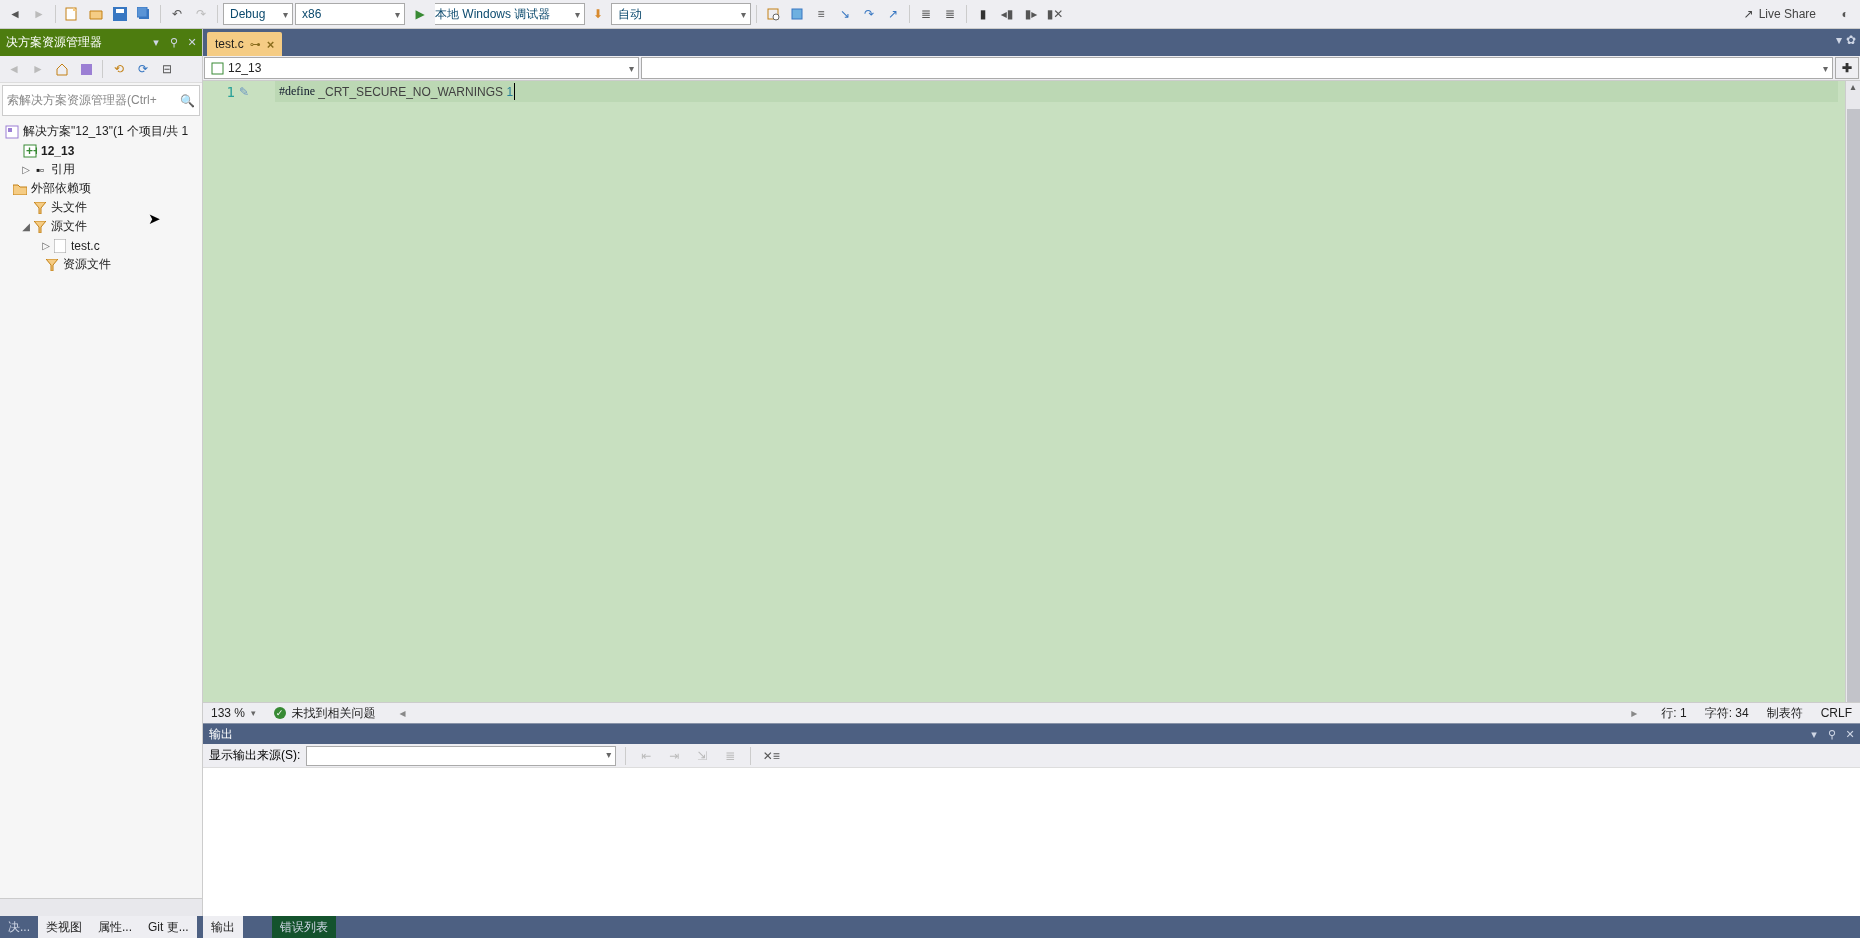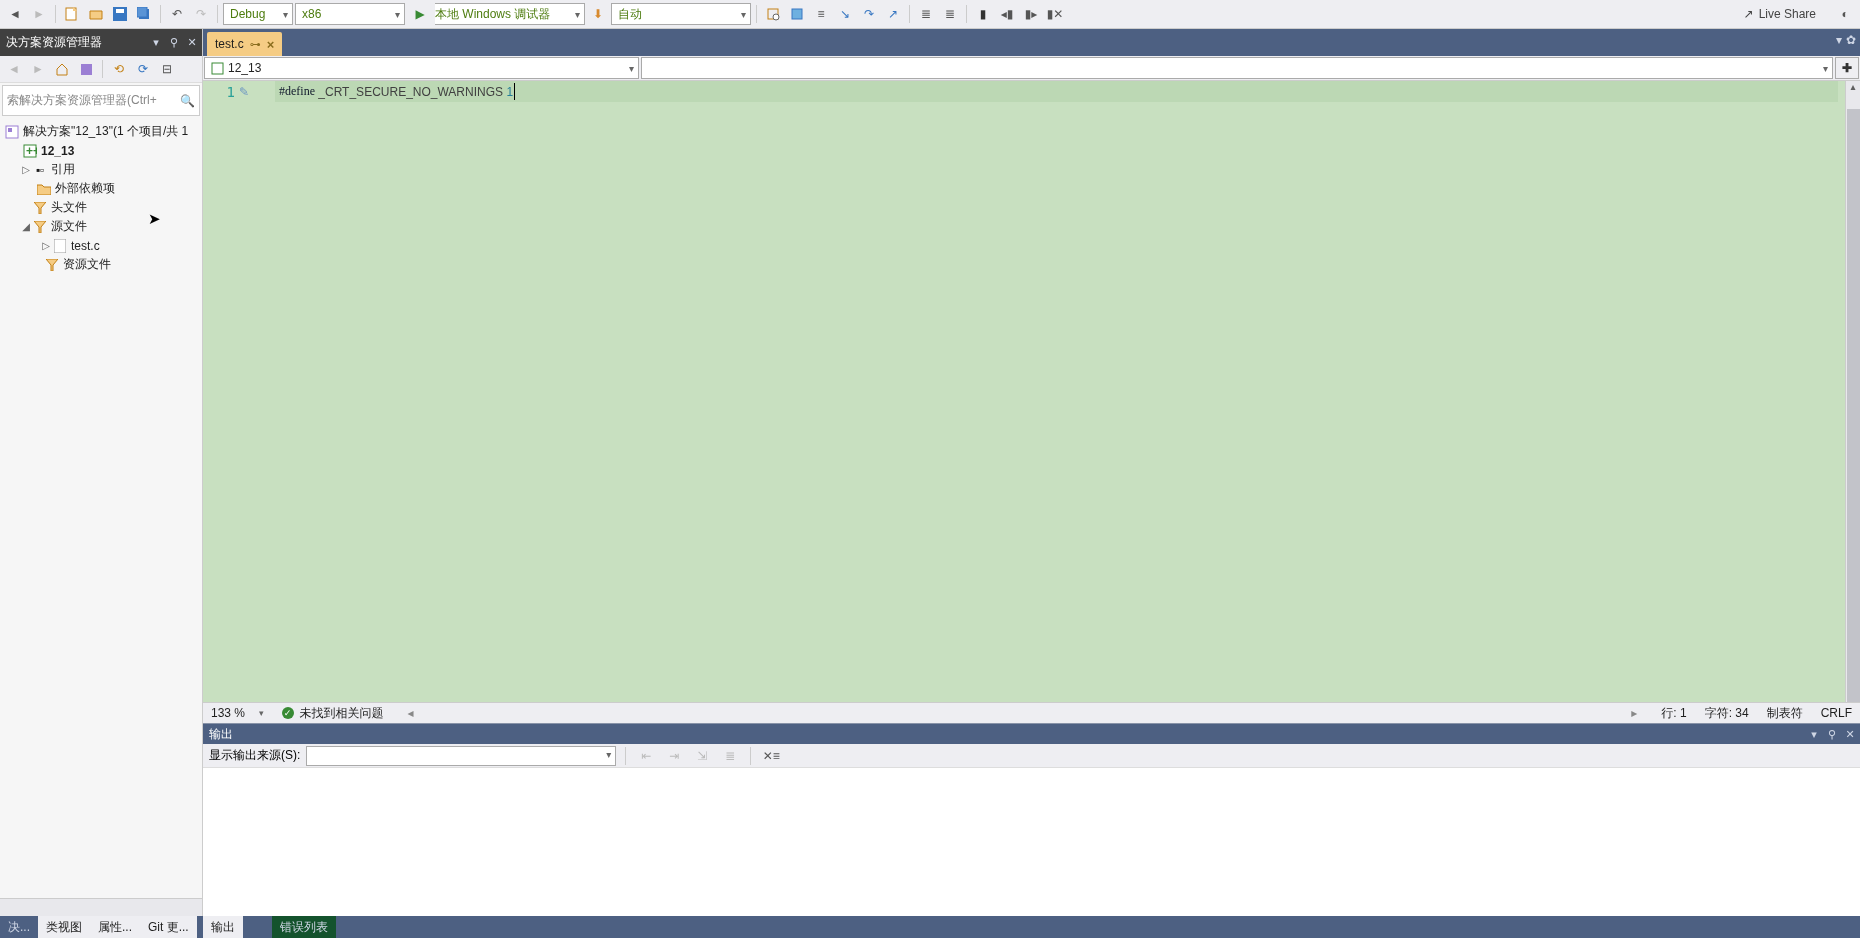--- a/index.html
+++ b/index.html
@@ -1,29 +1,29 @@
 <!DOCTYPE html>
 <html><head>
 <meta charset="utf-8">
 <style>
   * { margin:0; padding:0; box-sizing:border-box; font-family:"Microsoft YaHei",Segoe UI,sans-serif; font-size:12px; }
   body { background:#fff; width:1860px; height:938px; overflow:hidden; user-select:none; }
   
   .toolbar-row { height:29px; background:#eeeef2; border-bottom:1px solid #ccc; display:flex; align-items:center; padding:0 4px; gap:2px; position:relative;}
   .tb-btn { width:22px; height:22px; display:flex; align-items:center; justify-content:center; border-radius:2px; color:#555;}
   .tb-sep{width:1px;height:18px;background:#ccc;margin:0 3px;}
-  .tb-combo{height:22px;border:1px solid #aaa;background:#fff;display:flex;align-items:center;padding:0 18px 0 6px;position:relative;color:#4d7c0f;}
+  .tb-combo{height:22px;border:1px solid #aaa;background:#fff;display:flex;align-items:center;padding:0 18px 0 6px;position:relative;color:#0c4a6e;}
   .tb-combo::after{content:"▾";position:absolute;right:4px;color:#666;font-size:10px;}
   .play{color:#388a34;margin:0 2px;}
   .liveshare{margin-left:auto;display:flex;align-items:center;gap:5px;color:#444;padding:0 10px;}
   
   .main{display:flex;height:calc(938px - 29px - 22px);}
   
   .sepanel{width:203px;background:#f6f6f6;border-right:1px solid #ccc;display:flex;flex-direction:column;}
-  .se-title{height:27px;background:#404040;color:#fff;display:flex;align-items:center;padding:0 6px;position:relative;font-size:12px;}
+  .se-title{height:27px;background:#4d7c0f;color:#fff;display:flex;align-items:center;padding:0 6px;position:relative;font-size:12px;}
   .se-title .winctl{position:absolute;right:2px;display:flex;gap:2px;}
   .se-title .winctl span{width:16px;text-align:center;color:#cfd6e5;font-size:11px;}
   .se-tb{height:27px;background:#eeeef2;border-bottom:1px solid #ddd;display:flex;align-items:center;padding:0 3px;gap:2px;}
   .se-search{height:31px;background:#fff;border:1px solid #ccc;margin:2px;display:flex;align-items:center;padding:0 4px;color:#888;position:relative;}
   .se-search .mag{position:absolute;right:4px;color:#555;}
   .tree{flex:1;overflow:auto;padding:4px 0;}
   .tree-row{display:flex;align-items:center;height:19px;padding-left:4px;white-space:nowrap;color:#1e1e1e;}
   .tree-row .exp{width:12px;color:#666;font-size:10px;text-align:center;}
   .tree-row .ic{width:16px;height:16px;display:flex;align-items:center;justify-content:center;margin-right:3px;}
   .tree-row.bold{font-weight:bold;}
@@ -46,21 +46,21 @@
   .code-line{position:absolute;left:72px;right:22px;top:0;height:21px;background:#c8e0c0;}
   .code-line-inner{background:#bcd8b4;height:21px;display:flex;align-items:center;padding-left:4px;font-family:Consolas,monospace;font-size:15px;}
   .kw{color:#0f172a;font-family:Liberation Serif, serif;}
   .mac{color:#404040;}
   .num{color:#267f99;}
   .caret{display:inline-block;width:1px;height:17px;background:#000;margin-left:1px;}
   .vscroll{position:absolute;right:0;top:0;bottom:0;width:15px;background:#e8e8ec;border-left:1px solid #ccc;}
   .vscroll .thumb{background:#c2c3c9;width:13px;margin:14px 1px;height:100%;}
   .vscroll .arrw{height:14px;text-align:center;color:#606060;font-size:10px;}
   .ed-status{height:21px;background:#eeeef2;border-top:1px solid #ccc;display:flex;align-items:center;padding:0 8px;gap:18px;color:#1e1e1e;position:relative;}
-  .ed-status .left-combo{display:flex;align-items:center;gap:14px;}
+  .ed-status .left-combo{display:flex;align-items:center;gap:6px;}
   .ed-status .ok{width:12px;height:12px;border-radius:50%;background:#388a34;color:#fff;font-size:9px;display:flex;align-items:center;justify-content:center;}
   .ed-status .spacer{flex:1;}
   .hscroll-arrow{color:#888;margin:0 6px;}
   
   .outpanel{height:193px;background:#fff;display:flex;flex-direction:column;border-top:1px solid #8893a8;}
   .out-title{height:20px;background:#4d6082;color:#fff;display:flex;align-items:center;padding:0 6px;position:relative;}
   .out-title .winctl{position:absolute;right:2px;display:flex;gap:2px;}
   .out-title .winctl span{width:16px;text-align:center;color:#cfd6e5;font-size:11px;}
   .out-tb{height:24px;background:#eeeef2;border-bottom:1px solid #ddd;display:flex;align-items:center;padding:0 6px;gap:6px;}
   .out-tb .combo{width:310px;height:20px;border:1px solid #aaa;background:#fff;position:relative;}
@@ -206,21 +206,21 @@
               <text x="3" y="11" font-size="8" fill="#388a34">++</text>
             </svg>
           </span>
         <span>12_13</span>
       </div>
       <div class="tree-row" style="padding-left:20px">
         <span class="exp">▷</span>
         <span class="ic">▪▫</span>
         <span>引用</span>
       </div>
-      <div class="tree-row" style="padding-left:36px">
+      <div class="tree-row" style="padding-left:12px">
         <span class="ic">
             <svg width="14" height="12">
               <path d="M0 2h5l2 2h7v8H0z" fill="#f5cc84" stroke="#c38014"></path>
             </svg>
           </span>
         <span>外部依赖项</span>
       </div>
       <div class="tree-row" style="padding-left:32px">
         <span class="ic">
             <svg width="12" height="12">

